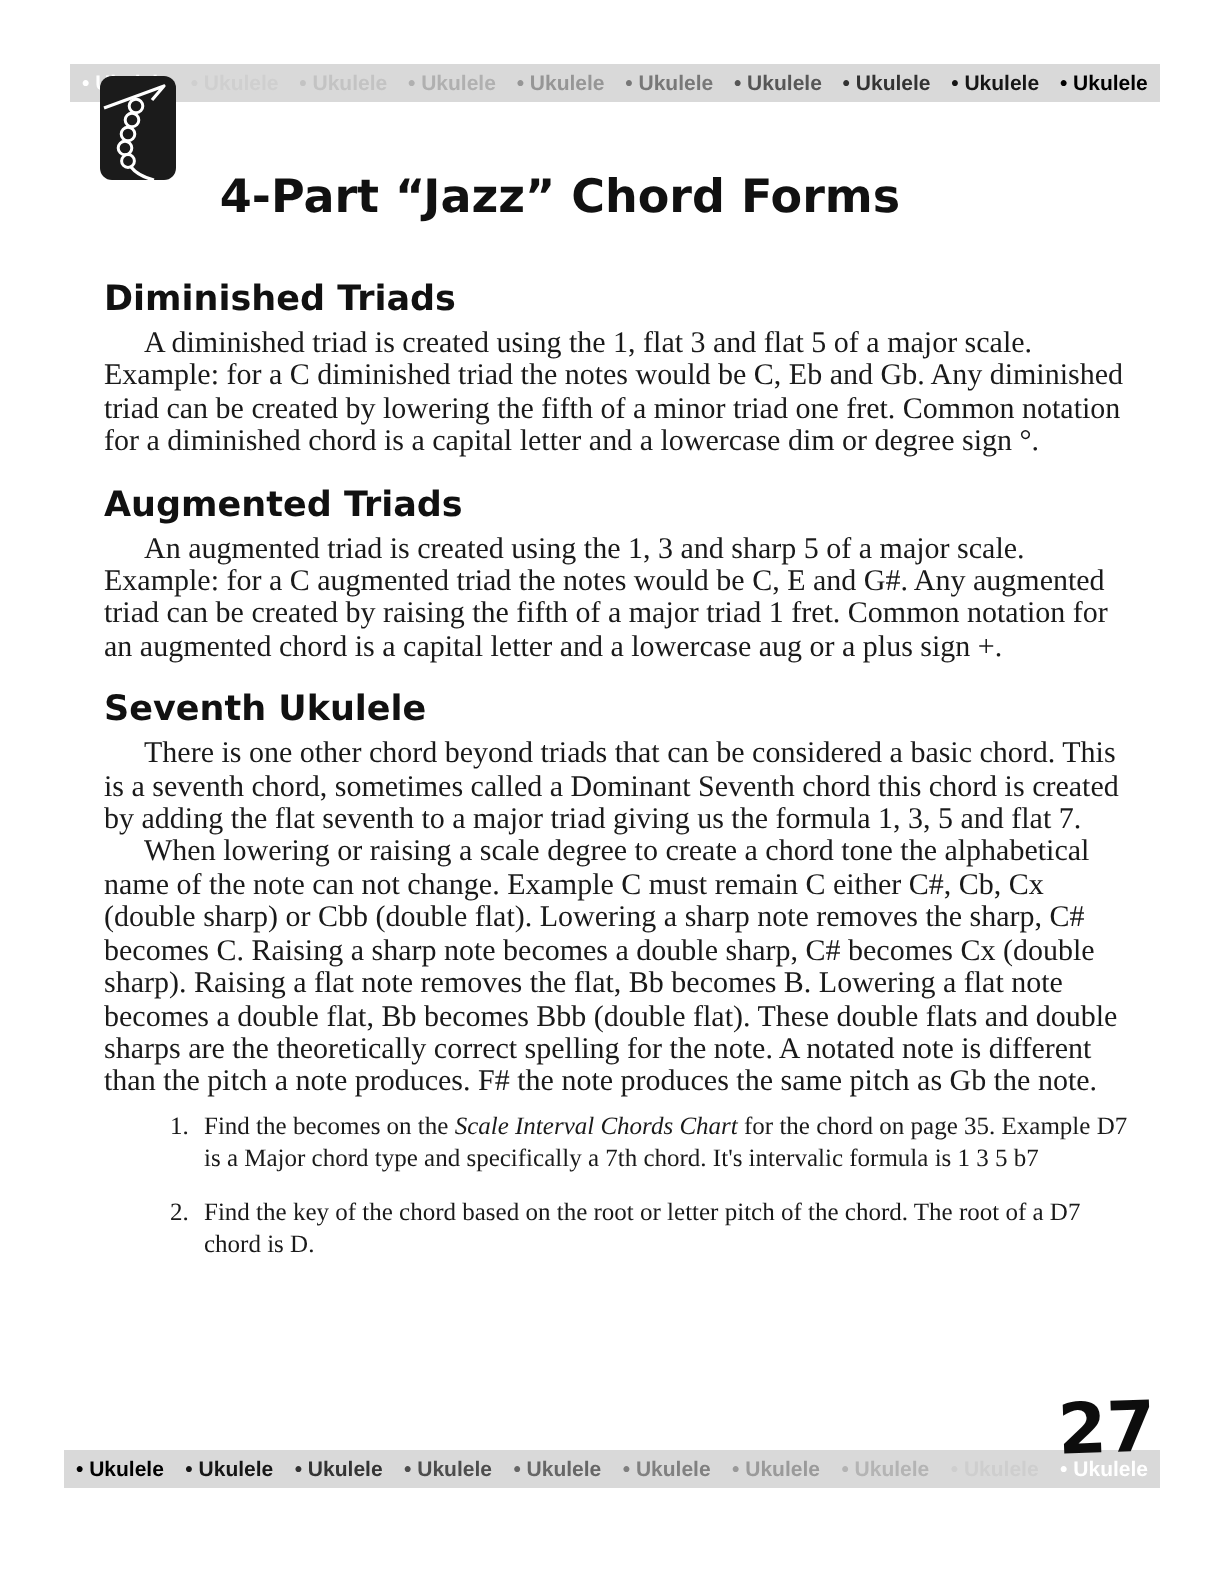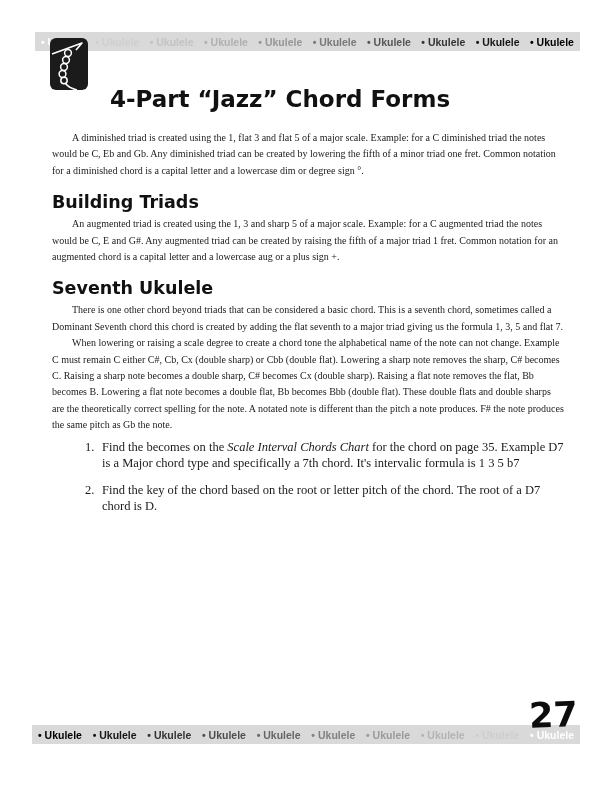--- a/index.html
+++ b/index.html
@@ -56,21 +56,21 @@
   .sec-heading{
     font-family:"DejaVu Sans", sans-serif;
     font-weight:900;
     font-size:17.5px;
     line-height:20px;
     margin:13px 0 4px 0;
     color:#111;
   }
   .sec-heading.first{margin-top:10px;}
   .body-para{
-    font-size:10px;
+    font-size:15px;
     line-height:16.4px;
     text-indent:20px;
     margin:0;
     text-align:left;
   }
   .num-list{margin:5px 0 0 33px;}
   .list-item{
     display:flex;
     font-size:12.5px;
     line-height:16.4px;
@@ -120,23 +120,24 @@
       <circle cx="12.5" cy="36" r="3.4" stroke="#ffffff" stroke-width="1.5" fill="none"></circle>
       <circle cx="14" cy="42.5" r="3.2" stroke="#ffffff" stroke-width="1.5" fill="none"></circle>
       <path d="M15.5 45.5 Q19 50 27 52" stroke="#ffffff" stroke-width="1.6" fill="none"></path>
     </svg>
   </div>
 
   <h1 class="doc-title">4-Part “Jazz” Chord Forms</h1>
 
   <div class="content">
 
+    <h2 class="sec-heading first">Diminished Triads</h2>
     <p class="body-para">A diminished triad is created using the 1, flat 3 and flat 5 of a major scale. Example: for a C diminished triad the notes would be C, Eb and Gb. Any diminished triad can be created by lowering the fifth of a minor triad one fret. Common notation for a diminished chord is a capital letter and a lowercase dim or degree sign °.</p>
 
-    <h2 class="sec-heading">Building Triads</h2>
+    <h2 class="sec-heading">Augmented Triads</h2>
     <p class="body-para">An augmented triad is created using the 1, 3 and sharp 5 of a major scale. Example: for a C augmented triad the notes would be C, E and G#. Any augmented triad can be created by raising the fifth of a major triad 1 fret. Common notation for an augmented chord is a capital letter and a lowercase aug or a plus sign +.</p>
 
     <h2 class="sec-heading">Seventh Ukulele</h2>
     <p class="body-para">There is one other chord beyond triads that can be considered a basic chord. This is a seventh chord, sometimes called a Dominant Seventh chord this chord is created by adding the flat seventh to a major triad giving us the formula 1, 3, 5 and flat 7.</p>
 
     <p class="body-para">When lowering or raising a scale degree to create a chord tone the alphabetical name of the note can not change. Example C must remain C either C#, Cb, Cx (double sharp) or Cbb (double flat). Lowering a sharp note removes the sharp, C# becomes C. Raising a sharp note becomes a double sharp, C# becomes Cx (double sharp). Raising a flat note removes the flat, Bb becomes B. Lowering a flat note becomes a double flat, Bb becomes Bbb (double flat). These double flats and double sharps are the theoretically correct spelling for the note. A notated note is different than the pitch a note produces. F# the note produces the same pitch as Gb the note.</p>
 
 
     <div class="num-list">
       <div class="list-item">

